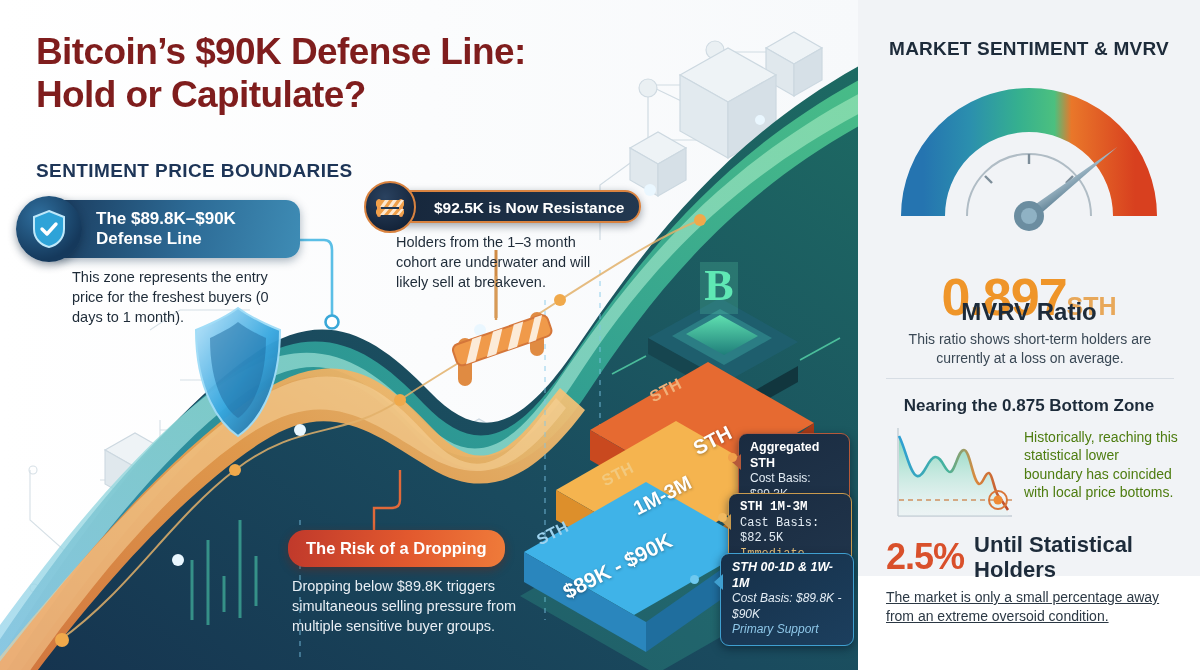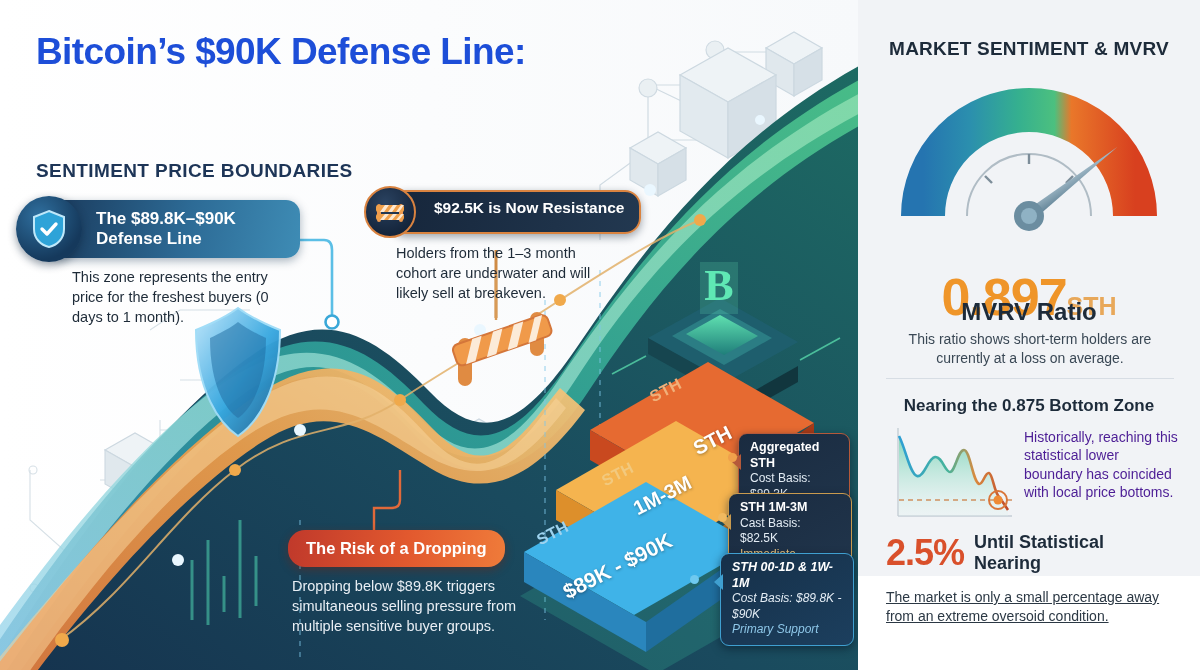--- a/index.html
+++ b/index.html
@@ -14,21 +14,21 @@
   #left-panel {
     position:absolute; left:0; top:0; width:858px; height:670px;
     background:#fbfbfb; overflow:hidden;
   }
   .svg-abs { position:absolute; left:0; top:0; }
 
   
   #main-title {
     position:absolute; left:36px; top:30px; width:620px;
     font-size:37px; font-weight:bold; line-height:1.17;
-    color:#1d4ed8; letter-spacing:-0.6px;
+    color:#7f1d1d; letter-spacing:-0.6px;
   }
   #section-label {
     position:absolute; left:36px; top:160px;
     font-size:19px; font-weight:bold; color:#1d3557; letter-spacing:0.4px;
   }
 
   
   #defense-card { position:absolute; left:50px; top:200px; width:250px; }
   .pill-blue {
     display:flex; align-items:flex-end; gap:8px;
@@ -49,21 +49,21 @@
     font-size:14.5px; line-height:1.38; color:#1e2b38;
   }
   #defense-body { margin:9px 0 0 22px; width:200px; }
 
   
   #resist-card { position:absolute; left:390px; top:190px; width:230px; }
   .pill-dark {
     display:inline-flex; align-items:center;
     background:linear-gradient(100deg,#16263b,#223850);
     border:2px solid #d98340; border-radius:16px;
-    padding:7px 15px 15px 42px; position:relative;
+    padding:7px 15px 4px 42px; position:relative;
     color:#fff; font-size:15.5px; font-weight:bold; white-space:nowrap;
     box-shadow:0 3px 9px rgba(10,25,45,.4);
   }
   #barrier-badge {
     position:absolute; left:-28px; top:50%; transform:translateY(-50%);
     width:52px; height:52px; border-radius:50%;
     background:radial-gradient(circle at 40% 30%,#2a4260,#14243a 75%);
     border:2px solid #d98340;
     display:flex; align-items:center; justify-content:center;
   }
@@ -80,21 +80,21 @@
   }
   #breakdown-body { margin:9px 0 0 4px; width:228px; color:#e8eef4; }
 
   
   .tip {
     position:absolute; border-radius:9px; padding:6px 9px 7px 11px;
     background:linear-gradient(150deg,#16273c,#1d3established 0%);
     box-shadow:0 3px 9px rgba(5,18,35,.5);
   }
   .tip-t1 { background:linear-gradient(150deg,#1a2b40,#21364d); border:1.5px solid #b5593a; }
-  .tip-t2 { background:linear-gradient(150deg,#1a2b40,#21364d); border:1.5px solid #c89a4e; }
+  .tip-t2 { background:linear-gradient(150deg,#1a2b40,#21364d); border:1.5px solid #c89a4e;font-family:Liberation Mono, monospace; }
   .tip-t3 { background:linear-gradient(150deg,#163049,#1c3f5e); border:1.5px solid #3f9fd0;font-style:italic; }
   .tip-title { font-size:12.5px; font-weight:bold; color:#ffffff; line-height:1.25; }
   .tip-sub { font-size:12px; color:#e3ecf4; line-height:1.3; }
   .tip-tag { font-size:12px; line-height:1.3; }
   .tag-red { color:#e8a07e; }
   .tag-amber { color:#e6c07a; }
   .tag-blue { color:#8ec7e8; }
   .tip-arrow {
     position:absolute; left:-7px; top:20px; width:0; height:0;
     border-top:8px solid transparent; border-bottom:8px solid transparent;
@@ -139,25 +139,25 @@
   }
   .divider { position:absolute; left:28px; width:288px; height:1px; background:#d7dde4; }
 
   #bottom-head {
     position:absolute; left:0; top:396px; width:342px; text-align:center;
     font-size:17px; font-weight:bold; color:#1d2b3a;
   }
   #mini-chart { position:absolute; left:32px; top:424px; width:125px; height:100px; }
   #bottom-desc {
     position:absolute; left:166px; top:428px; width:155px;
-    font-size:14px; line-height:1.32; color:#4c1d95;
+    font-size:14px; line-height:1.32; color:#4d7c0f;
   }
   #pct-row { position:absolute; left:28px; top:532px; width:300px; display:flex; align-items:center; gap:10px; }
   #pct-num { font-size:36px; font-weight:bold; color:#d9502b; letter-spacing:-1px; line-height:1; }
-  #pct-lbl { font-size:18px; font-weight:bold; color:#1d2b3a; line-height:1.15; }
+  #pct-lbl { font-size:22px; font-weight:bold; color:#1d2b3a; line-height:1.15; }
   #pct-desc {
     position:absolute; left:28px; top:588px; width:296px;
     font-size:14px; line-height:1.34; color:#2b3844;text-decoration:underline;
   }
 </style>
 </head>
 <body>
 
 <div id="stage">
 
@@ -432,20 +432,21 @@
         <path d="M496 276 L496 320"></path>
       </g>
 
       <g fill="none" stroke="#e0693a" stroke-width="2.4">
         <path d="M400 470 L400 500 Q400 508 392 508 L374 508 L374 530"></path>
       </g>
     </svg>
 
     <div id="main-title">
       <div>Bitcoin’s $90K Defense Line:</div>
+      <div>Hold or Capitulate?</div>
     </div>
     <div id="section-label">SENTIMENT PRICE BOUNDARIES</div>
 
     <div id="defense-card">
       <div class="pill-blue">
         <div id="shield-badge">
           <svg width="36" height="40" viewBox="0 0 36 40">
             <path d="M18 2 L33 8 V20 C33 30 26 36 18 38 C10 36 3 30 3 20 V8 Z" fill="#2ea3d8" stroke="#bfe8fa" stroke-width="2"></path>
             <path d="M11 20 l5 5 l9 -10" fill="none" stroke="#ffffff" stroke-width="3.4" stroke-linecap="round" stroke-linejoin="round"></path>
           </svg>
@@ -594,18 +595,18 @@
         <circle cx="108" cy="76" r="4.5" fill="#ef8a34"></circle>
       </svg>
     </div>
 
     <div id="bottom-desc">Historically, reaching this statistical lower boundary has coincided with local price bottoms.</div>
 
     <div id="pct-row">
       <div id="pct-num">2.5%</div>
       <div id="pct-lbl">
         <div>Until Statistical</div>
-        <div>Nearing</div>
+        <div>Holders</div>
       </div>
     </div>
     <div id="pct-desc">The market is only a small percentage away from an extreme oversoid condition.</div>
   </div>
 </div>
 
 </body></html>

